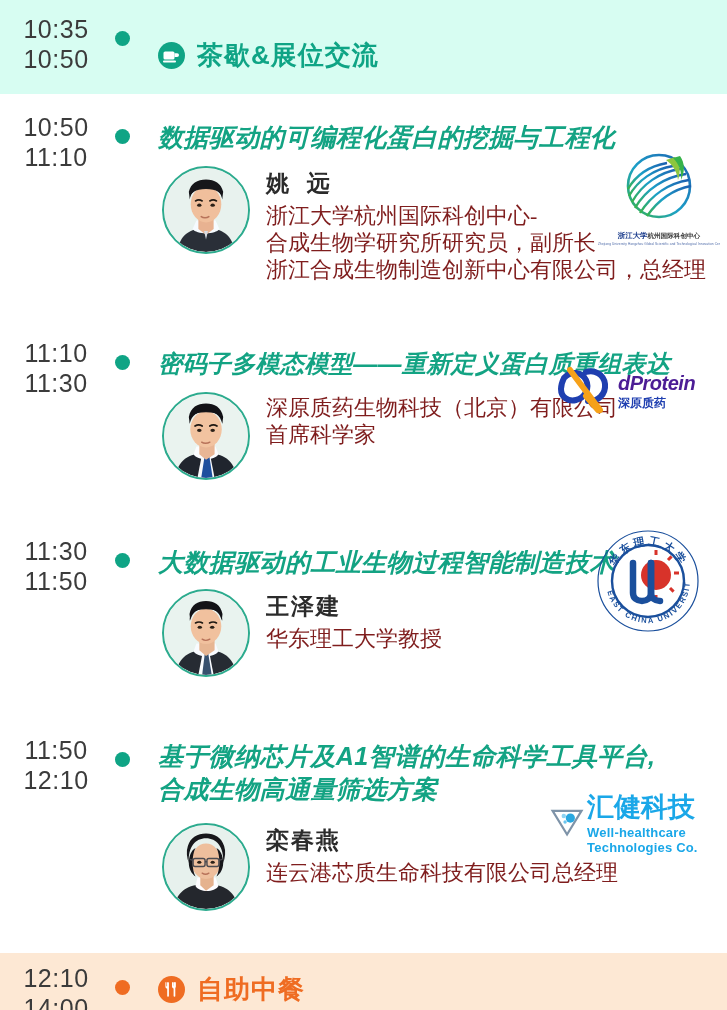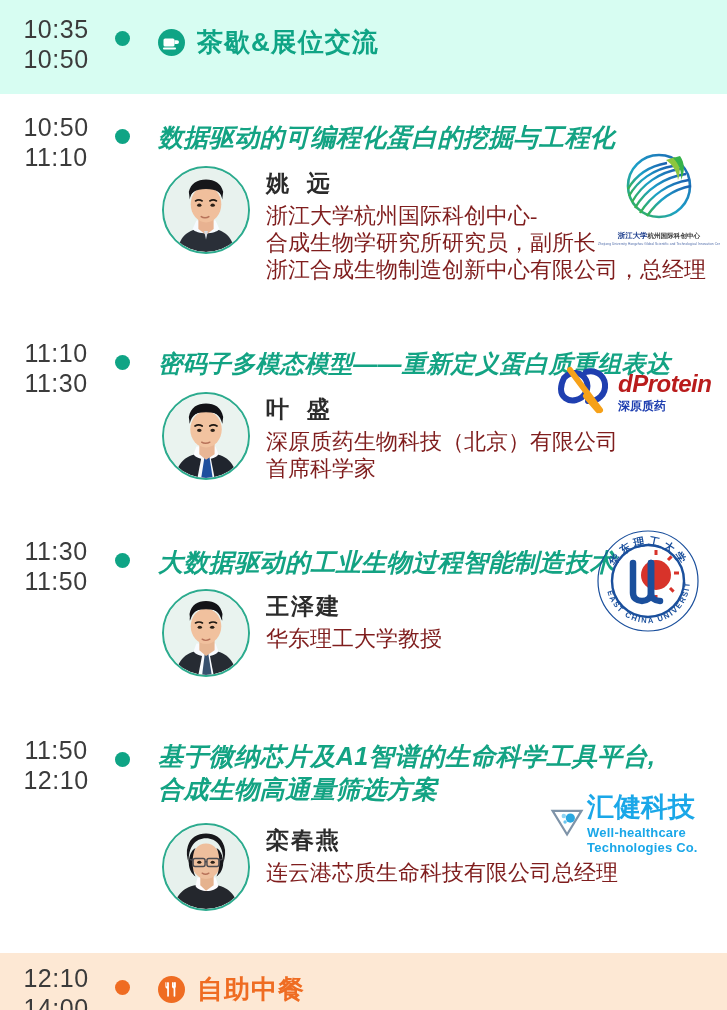--- a/index.html
+++ b/index.html
@@ -86,39 +86,39 @@
   }
   .sp-aff{
     font-size:22px; color:#7f1d1d; line-height:27px; white-space:pre-line;
   }
 
   
   .logo{ position:absolute; }
 
   .zju-txt1{ font-size:7.4px; font-weight:bold; color:#1b3c8c; letter-spacing:0; }
   .zju-txt2{ font-size:3.2px; color:#4d6aa8; letter-spacing:0.1px; }
-  .dp-t1{ font-size:24px; font-weight:bold; color:#b91c1c; letter-spacing:-0.5px; font-style:italic;}
+  .dp-t1{ font-size:20px; font-weight:bold; color:#4c1d95; letter-spacing:-0.5px; font-style:italic;}
   .dp-t2{ font-size:12px; font-weight:bold; color:#1f3fb0; letter-spacing:0px;}
   .wh-t1{ font-size:27px; font-weight:bold; color:#1aa7e8; letter-spacing:0px; }
   .wh-t2{ font-size:13px; font-weight:bold; color:#1aa7e8; letter-spacing:0.2px; }
 </style>
 </head>
 <body>
 
 <div class="agenda">
 
   <div class="timeline-rail"></div>
 
   <div class="row break" style="height:94px;">
     <div class="time" style="top:14px;">
       <span>10:35</span>
       <span>10:50</span>
     </div>
     <div class="dot" style="top:31px;"></div>
-    <div class="break-inner" style="top:25px;justify-content:center;">
+    <div class="break-inner" style="top:38px;justify-content:center;">
       <span class="circle-icon">
         <svg width="19" height="19" viewBox="0 0 19 19">
           <rect x="1.5" y="5.5" width="11" height="8" rx="1.6" fill="#ffffff"></rect>
           <path d="M12.5 7.2h2.6a1.9 1.9 0 0 1 0 3.8h-2.6z" fill="#ffffff"></path>
           <rect x="1" y="14.6" width="13" height="1.8" rx="0.9" fill="#ffffff"></rect>
         </svg>
       </span>
       <span class="break-label">茶歇&amp;展位交流</span>
     </div>
   </div>
@@ -222,21 +222,20 @@
             <path d="M27 31c2-9 8-13 17-13s15 4 17 13l1-7c-2-10-9-14-18-14s-16 4-18 14z" fill="#121216"></path>
             <ellipse cx="37" cy="38" rx="2.4" ry="1.7" fill="#2b2118"></ellipse>
             <ellipse cx="51" cy="38" rx="2.4" ry="1.7" fill="#2b2118"></ellipse>
             <path d="M39.5 50.5c2 1.5 6 1.5 8.5 0" stroke="#b8735a" stroke-width="1.6" fill="none" stroke-linecap="round"></path>
             <path d="M32.5 33.5c2-1.3 5.5-1.3 7.5 0" stroke="#1e1812" stroke-width="1.8" fill="none" stroke-linecap="round"></path>
             <path d="M48 33.5c2-1.3 5.5-1.3 7.5 0" stroke="#1e1812" stroke-width="1.8" fill="none" stroke-linecap="round"></path>
           </g>
         </svg>
       </div>
       <div class="sp-text">
-        <div class="sp-name">叶 盛</div>
         <div class="sp-aff">深原质药生物科技（北京）有限公司
 首席科学家</div>
       </div>
     </div>
 
     <div class="logo" style="left:556px; top:42px; display:flex; align-items:center; gap:4px;">
       <svg width="58" height="52" viewBox="0 0 58 52">
         <path d="M8 12c7-8 18-6 22 2 4 8-1 18-10 20-8 2-15-3-15-11 0-5 2-9 3-11z" fill="none" stroke="#1f3fb0" stroke-width="6" stroke-linecap="round"></path>
         <path d="M30 6c9-3 18 3 19 12 1 10-7 18-17 17" fill="none" stroke="#1f3fb0" stroke-width="6" stroke-linecap="round"></path>
         <path d="M14 4l30 40" stroke="#f6a119" stroke-width="6" stroke-linecap="round"></path>

